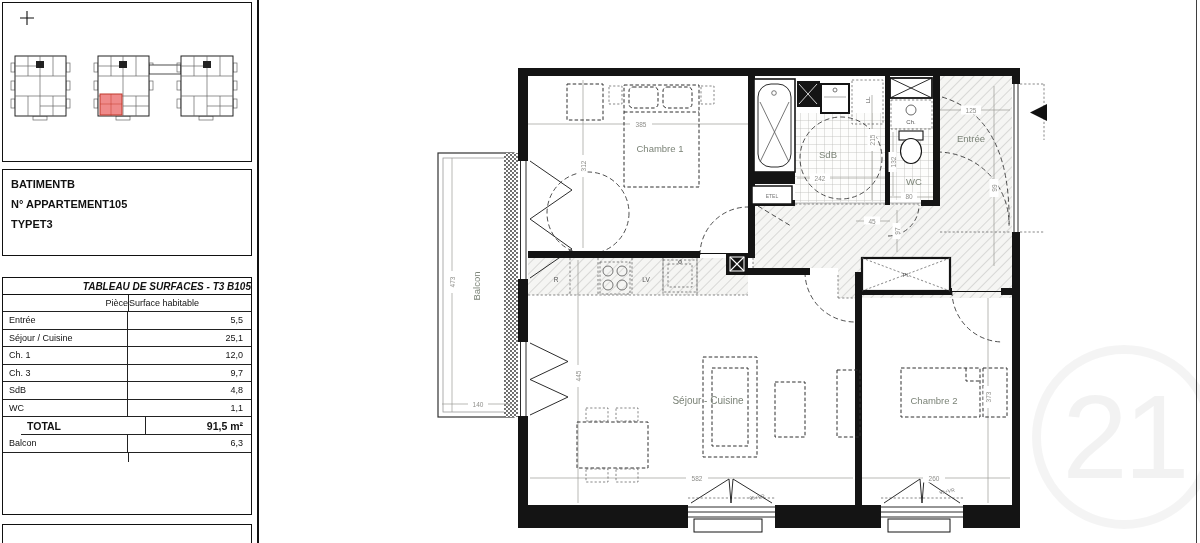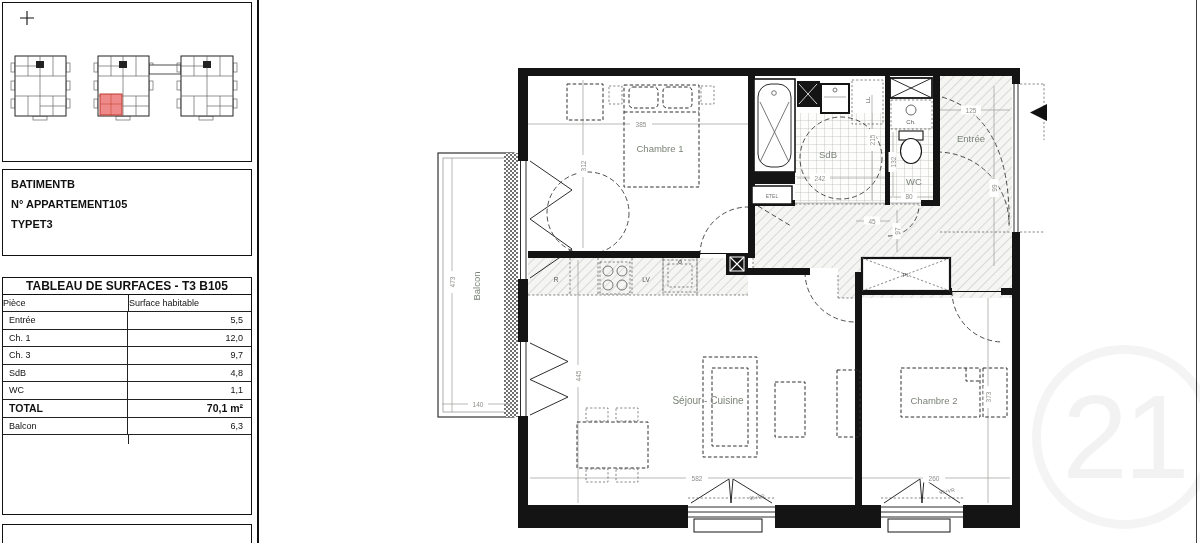--- a/index.html
+++ b/index.html
@@ -7,29 +7,29 @@
     width:1200px;height:543px;position:relative;background:#fff;
     font-family:"Liberation Sans", sans-serif;color:#111;overflow:hidden;
   }
   .abs{position:absolute;}
   
   .kbox{left:2px;top:2px;width:248px;height:158px;border:1.5px solid #111;}
   .ibox{left:2px;top:169px;width:248px;height:81px;border:1.5px solid #111;padding-top:4px;box-sizing:content-box;}
   .irow{display:flex;align-items:center;height:20px;padding:0 8px;
         font-size:11px;font-weight:bold;}
   .sbox{left:2px;top:277px;width:248px;height:236px;border:1.5px solid #111;}
-  .st-title{height:16px;line-height:17px;text-align:center;font-weight:bold;font-size:12px;
-            border-bottom:1.3px solid #111;}
+  .st-title{height:16px;line-height:17px;text-align:right;font-weight:bold;font-size:10px;
+            border-bottom:1.3px solid #111;font-style:italic;}
   .st-colhead{display:flex;height:16px;border-bottom:1px solid #222;font-size:9px;align-items:center;}
-  .st-colhead .c1{width:125px;text-align:left;border-right:1px solid #222;height:100%;line-height:16px;}
+  .st-colhead .c1{width:125px;text-align:right;border-right:1px solid #222;height:100%;line-height:16px;}
   .st-colhead .c2{flex:1;text-align:left;}
   .st-row{display:flex;height:16.5px;border-bottom:1px solid #222;font-size:9px;align-items:center;}
   .st-row .c1{width:125px;padding-left:6px;border-right:1px solid #222;height:100%;display:flex;align-items:center;box-sizing:border-box;}
   .st-row .c2{flex:1;text-align:right;padding-right:8px;}
-  .st-row.total{font-weight:bold;font-size:10.5px;height:17px;}
+  .st-row.total{font-weight:bold;font-size:10.5px;height:17px;margin-left:18px;}
   .st-stub{height:9px;width:125px;border-right:1px solid #222;}
   .bbox{left:2px;top:524px;width:248px;height:19px;border:1.5px solid #111;border-bottom:none;}
   .vrule{left:257px;top:0;width:2px;height:543px;background:#111;}
   .redge{left:1196px;top:0;width:1px;height:543px;background:#3f3f3f;}
   
   .wmark{left:1032px;top:345px;width:166px;height:166px;border:9px solid rgba(0,0,0,0.045);
          border-radius:50%;display:flex;align-items:center;justify-content:center;
          font-size:118px;color:rgba(0,0,0,0.05);font-weight:400;letter-spacing:-4px;}
   
   .w{fill:#141414;}
@@ -113,38 +113,42 @@
   <div class="st-title">TABLEAU DE SURFACES - T3 B105</div>
   <div class="st-colhead">
     <div class="c1">Pièce</div>
     <div class="c2">Surface habitable</div>
   </div>
   <div class="st-row">
     <div class="c1">Entrée</div>
     <div class="c2">5,5</div>
   </div>
   <div class="st-row">
+    <div class="c1">Séjour / Cuisine</div>
+    <div class="c2">25,1</div>
+  </div>
+  <div class="st-row">
     <div class="c1">Ch. 1</div>
     <div class="c2">12,0</div>
   </div>
   <div class="st-row">
     <div class="c1">Ch. 3</div>
     <div class="c2">9,7</div>
   </div>
   <div class="st-row">
     <div class="c1">SdB</div>
     <div class="c2">4,8</div>
   </div>
   <div class="st-row">
     <div class="c1">WC</div>
     <div class="c2">1,1</div>
   </div>
   <div class="st-row total">
     <div class="c1">TOTAL</div>
-    <div class="c2">70,1 m²</div>
+    <div class="c2">91,5 m²</div>
   </div>
   <div class="st-row">
     <div class="c1">Balcon</div>
     <div class="c2">6,3</div>
   </div>
   <div class="st-stub"></div>
 </div>
 
 <div class="abs bbox"></div>
 <div class="abs vrule"></div>

